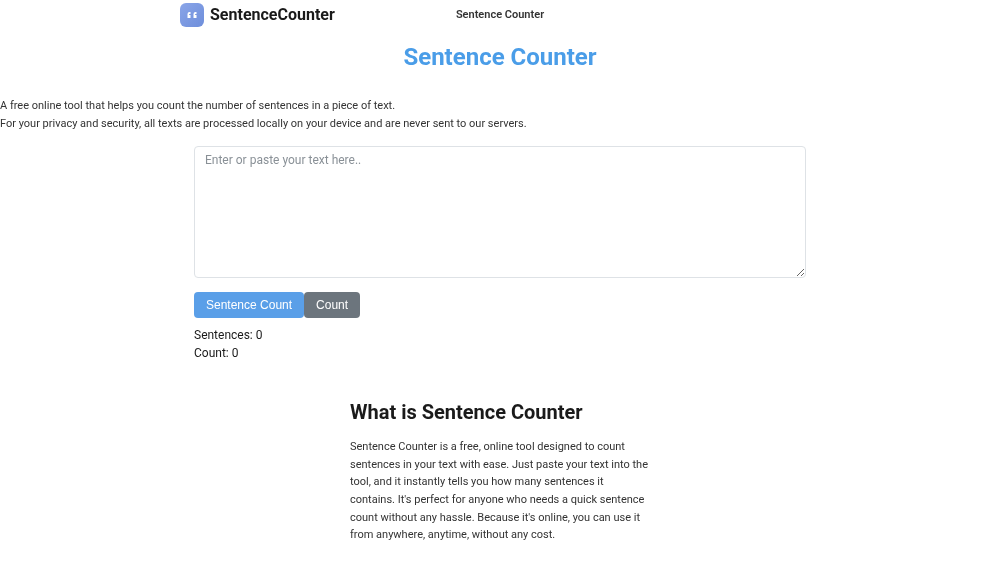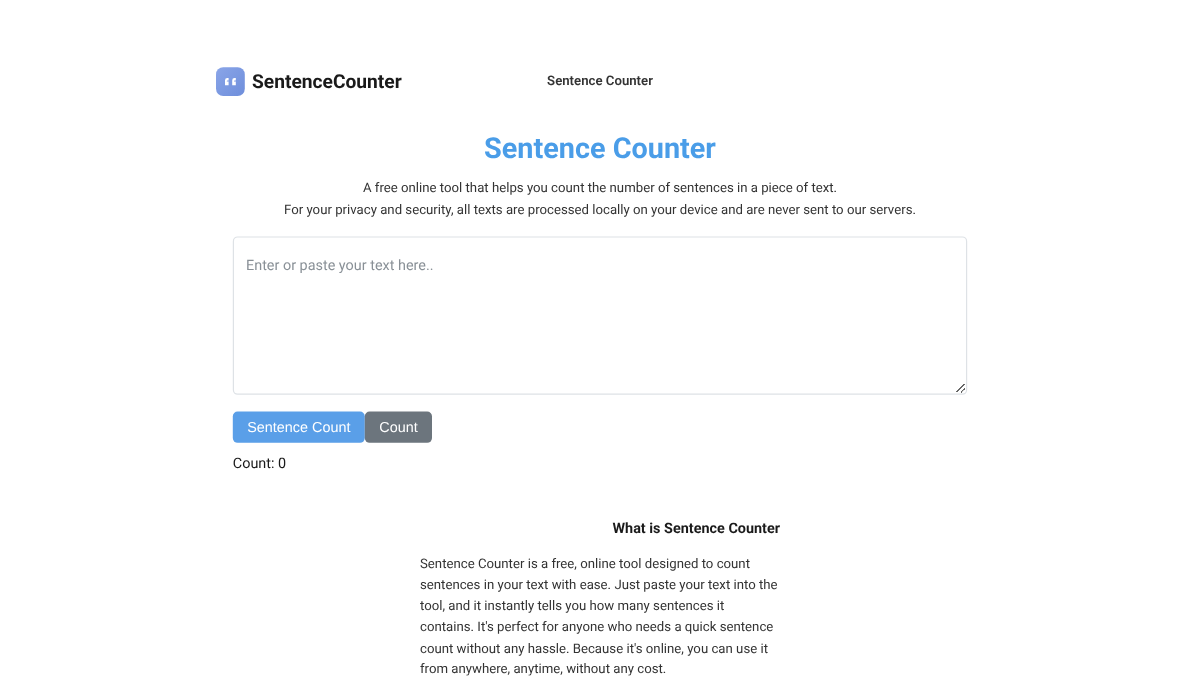--- a/index.html
+++ b/index.html
@@ -11,23 +11,22 @@
       font-family: -apple-system, BlinkMacSystemFont, "Segoe UI", Roboto, Helvetica, Arial, sans-serif;
       background: #ffffff;
       color: #1a1a1a;
       width: 1000px;
       height: 563px;
       overflow: hidden;
     }
     .header {
       display: flex;
       align-items: center;
-      padding: 22px 16px;
+      padding: 8px 16px;
       position: relative;
-      margin-top: 39px;
     }
     .logo-wrap {
       display: flex;
       align-items: center;
       gap: 6px;
       position: absolute;
       left: 180px;
     }
     .logo-icon {
       width: 24px;
@@ -53,38 +52,38 @@
       color: #333;
     }
     .main-title {
       text-align: center;
       font-size: 24px;
       font-weight: 700;
       color: #4a9de8;
       margin-top: 14px;
     }
     .subtitle {
-      text-align: center;
+      text-align: left;
       font-size: 11px;
       color: #333;
-      margin-top: 10px;
+      margin-top: 26px;
       line-height: 1.6;
     }
     .container {
       width: 620px;
       margin: 0 auto;
       padding: 0 4px;
     }
     .textarea {
       width: 100%;
       height: 132px;
       margin-top: 14px;
       border: 1px solid #dee2e6;
       border-radius: 4px;
-      padding: 16px 10px;
+      padding: 6px 10px;
       font-size: 12px;
       font-family: inherit;
       resize: both;
       color: #495057;
     }
     .textarea::placeholder {
       color: #6c757d;
       opacity: 0.8;
     }
     .buttons {
@@ -111,25 +110,24 @@
       margin-top: 8px;
       font-size: 12px;
       line-height: 1.5;
       color: #1a1a1a;
     }
     .article {
       width: 300px;
       margin: 38px auto 0;
     }
     .article h2 {
-      font-size: 12px;
+      font-size: 20px;
       font-weight: 700;
       color: #1a1a1a;
       margin-bottom: 14px;
-      text-align: right;
     }
     .article p {
       font-size: 11px;
       line-height: 1.6;
       color: #333;
       margin-bottom: 24px;
     }
   </style>
 </head>
 <body>
@@ -155,20 +153,21 @@
 
 <div class="container">
   <textarea class="textarea" placeholder="Enter or paste your text here.." style=""></textarea>
 
   <div class="buttons">
     <button class="btn btn-primary">Sentence Count</button>
     <button class="btn btn-secondary">Count</button>
   </div>
 
   <div class="stats">
+    <div><span>Sentences: </span><span>0</span></div>
     <div><span>Count: </span><span>0</span></div>
   </div>
 </div>
 
 <div class="article">
   <h2>What is Sentence Counter</h2>
   <p>Sentence Counter is a free, online tool designed to count sentences in your text with ease. Just paste your text into the tool, and it instantly tells you how many sentences it contains. It's perfect for anyone who needs a quick sentence count without any hassle. Because it's online, you can use it from anywhere, anytime, without any cost.</p>
 
   <h2>How to Use the Sentence Counter</h2>
 

